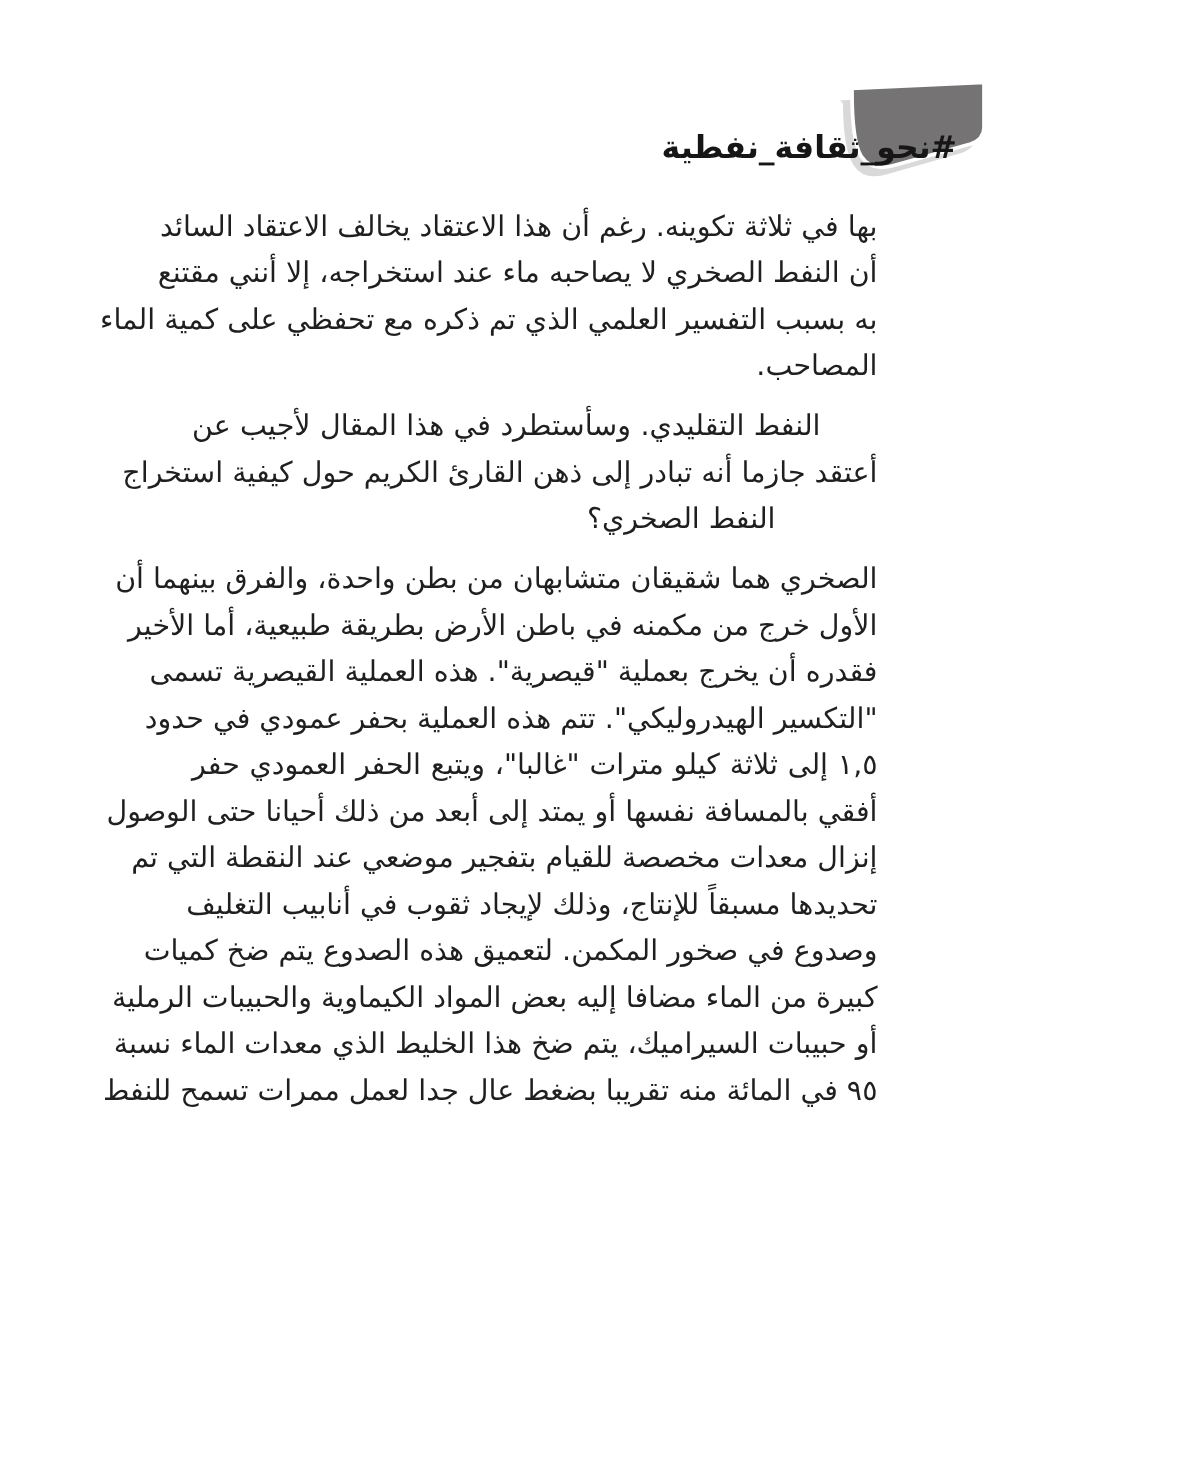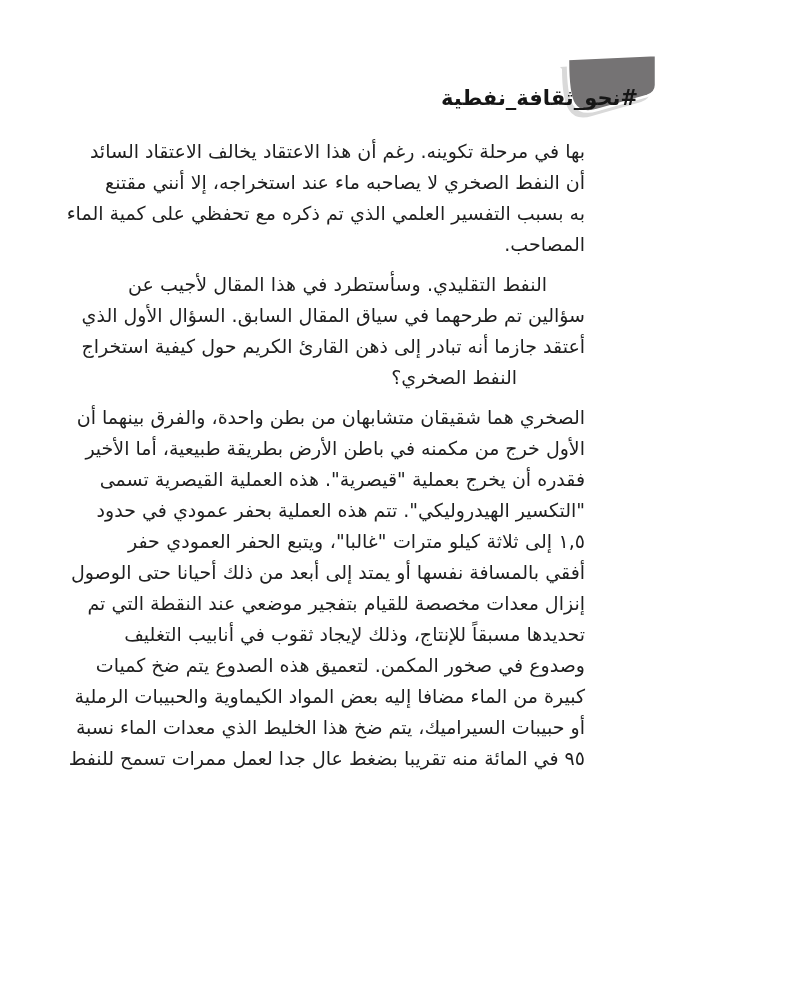--- a/index.html
+++ b/index.html
@@ -67,28 +67,27 @@
       <path d="M3,12 L93,6 L93,36 Q93,44 84,47 L35,61 Q19,66 12,55 Q5,44 5,14 Z" transform="translate(-3,5)" fill="#d9d9d9"></path>
 
       <path d="M8,9 L96,5 L96,35 Q96,43 87,46 L37,60 Q21,65 14,54 Q8,44 8,11 Z" fill="#757374" stroke="#ffffff" stroke-width="2.5"></path>
     </svg>
   </div>
 
   <div class="hashtag-title" dir="rtl" lang="ar">#نحو_ثقافة_نفطية</div>
 
   <div class="body-text" dir="rtl" lang="ar">
       <div class="para">
-        <div class="line">بها في مرحلة تكوينه. رغم أن هذا الاعتقاد يخالف الاعتقاد السائد</div>
+        <div class="line">بها في ثلاثة تكوينه. رغم أن هذا الاعتقاد يخالف الاعتقاد السائد</div>
         <div class="line">أن النفط الصخري لا يصاحبه ماء عند استخراجه، إلا أنني مقتنع</div>
         <div class="line">به بسبب التفسير العلمي الذي تم ذكره مع تحفظي على كمية الماء</div>
         <div class="line last-right">المصاحب.</div>
       </div>
       <div class="para">
         <div class="line indent">النفط التقليدي. وسأستطرد في هذا المقال لأجيب عن</div>
-        <div class="line">سؤالين تم طرحهما في سياق المقال السابق. السؤال الأول الذي</div>
         <div class="line">أعتقد جازما أنه تبادر إلى ذهن القارئ الكريم حول كيفية استخراج</div>
         <div class="line last-inset">النفط الصخري؟</div>
       </div>
       <div class="para">
         <div class="line">الصخري هما شقيقان متشابهان من بطن واحدة، والفرق بينهما أن</div>
         <div class="line">الأول خرج من مكمنه في باطن الأرض بطريقة طبيعية، أما الأخير</div>
         <div class="line">فقدره أن يخرج بعملية "قيصرية". هذه العملية القيصرية تسمى</div>
         <div class="line">"التكسير الهيدروليكي". تتم هذه العملية بحفر عمودي في حدود</div>
         <div class="line">١,٥ إلى ثلاثة كيلو مترات "غالبا"، ويتبع الحفر العمودي حفر</div>
         <div class="line">أفقي بالمسافة نفسها أو يمتد إلى أبعد من ذلك أحيانا حتى الوصول</div>

